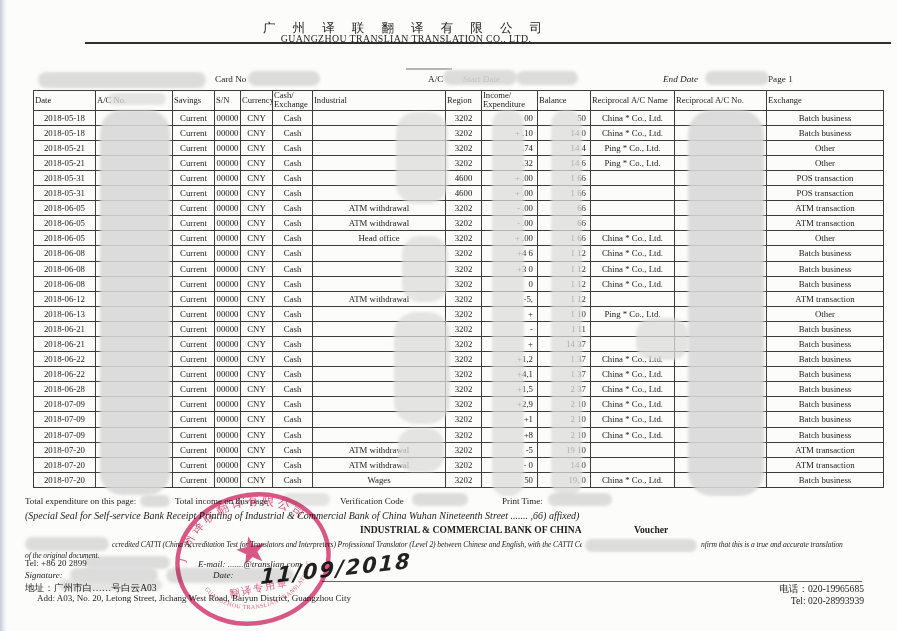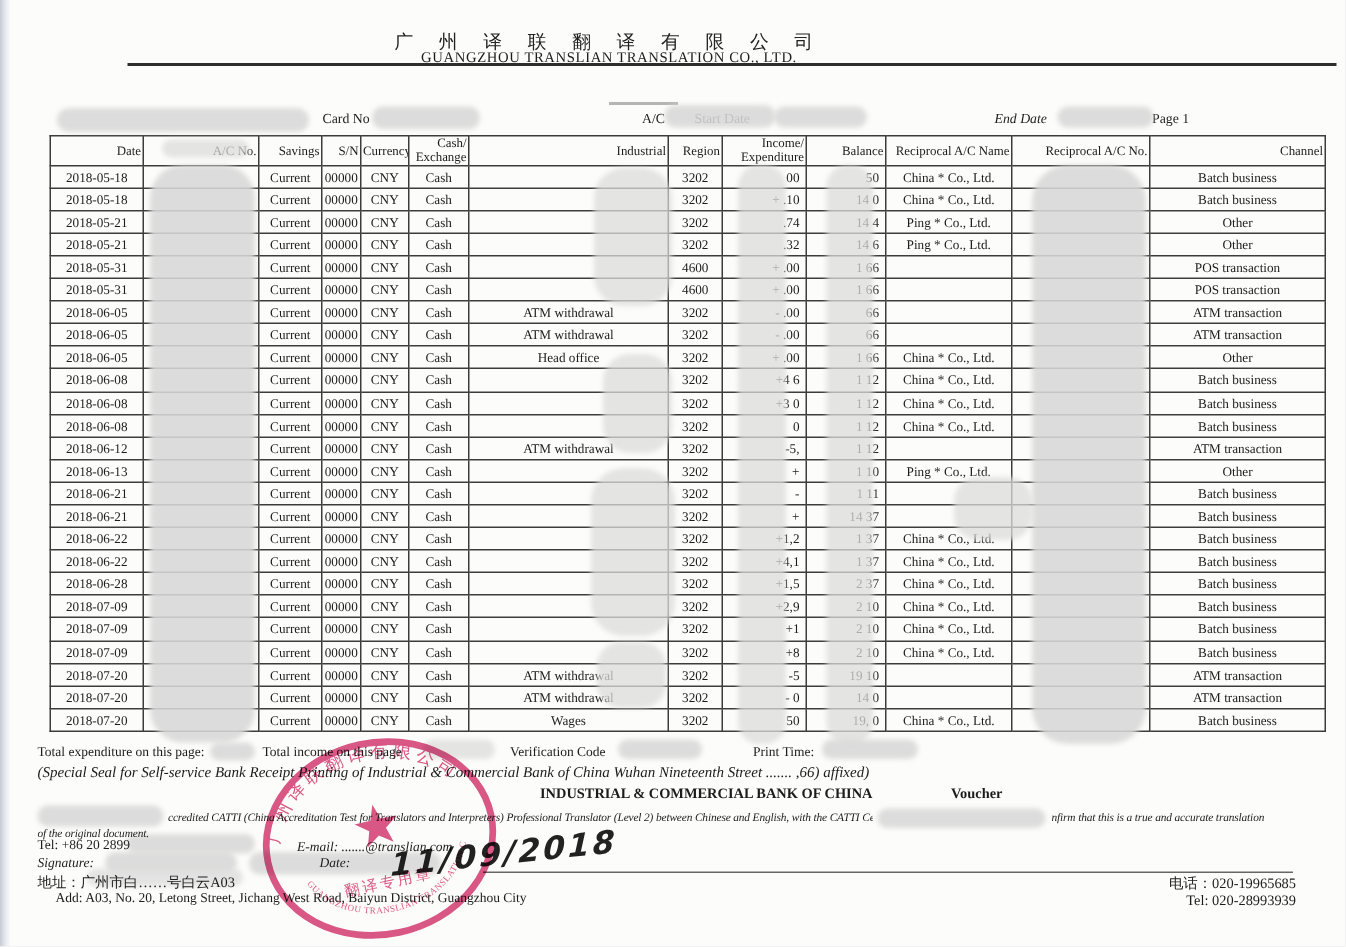--- a/index.html
+++ b/index.html
@@ -12,21 +12,21 @@
   .company-cn{left:0;top:20px;width:812px;text-align:center;font-size:12.5px;letter-spacing:7px;color:#222;}
   .company-en{left:0;top:33px;width:812px;text-align:center;font-size:9.8px;letter-spacing:.4px;}
   .top-rule{left:85px;top:42px;width:806px;height:2px;background:#2e2e2e;}
   .doc-title{left:0;top:49px;width:884px;text-align:center;font-size:15.5px;font-weight:bold;letter-spacing:.5px;}
   .title-underline{left:406px;top:68px;width:46px;height:2px;background:#b5b5b5;}
   
   .info-label{top:74px;font-size:9.2px;white-space:nowrap;}
   
   table.stmt{position:absolute;left:33px;top:90px;width:850px;border-collapse:collapse;table-layout:fixed;}
   table.stmt th,table.stmt td{border:1px solid #3c3c3c;overflow:hidden;}
-  table.stmt th{font-weight:normal;font-size:8.6px;line-height:1.08;padding:0 1px;height:17px;text-align:right;}
+  table.stmt th{font-weight:normal;font-size:8.6px;line-height:1.08;padding:0 1px;height:17px;text-align:left;}
   table.stmt td{font-size:8.8px;white-space:nowrap;height:14.1px;text-align:center;padding:0 1px;}
   table.stmt td:nth-child(9),table.stmt td:nth-child(10){text-align:right;padding-right:4px;}
   
   .redact{position:absolute;background:#d8d8d8;opacity:.88;border-radius:8px;filter:blur(1.6px);}
   .redact.soft{opacity:.75;background:#dcdcdc;}
   
   .ft{position:absolute;font-size:9px;white-space:nowrap;}
   .it{font-style:italic;}
   .bold{font-weight:bold;}
   .catti{font-size:7.6px;font-style:italic;letter-spacing:-.1px;overflow:hidden;}
@@ -77,21 +77,21 @@
         <th>Savings</th>
         <th>S/N</th>
         <th>Currency</th>
         <th>Cash/ Exchange</th>
         <th>Industrial</th>
         <th>Region</th>
         <th>Income/ Expenditure</th>
         <th>Balance</th>
         <th>Reciprocal A/C Name</th>
         <th>Reciprocal A/C No.</th>
-        <th>Channel</th>
+        <th>Exchange</th>
       </tr>
     </thead>
     <tbody>
         <tr>
       <td>2018-05-18</td>
           <td></td>
       <td>Current</td>
           <td>00000</td>
       <td>CNY</td>
           <td>Cash</td>

